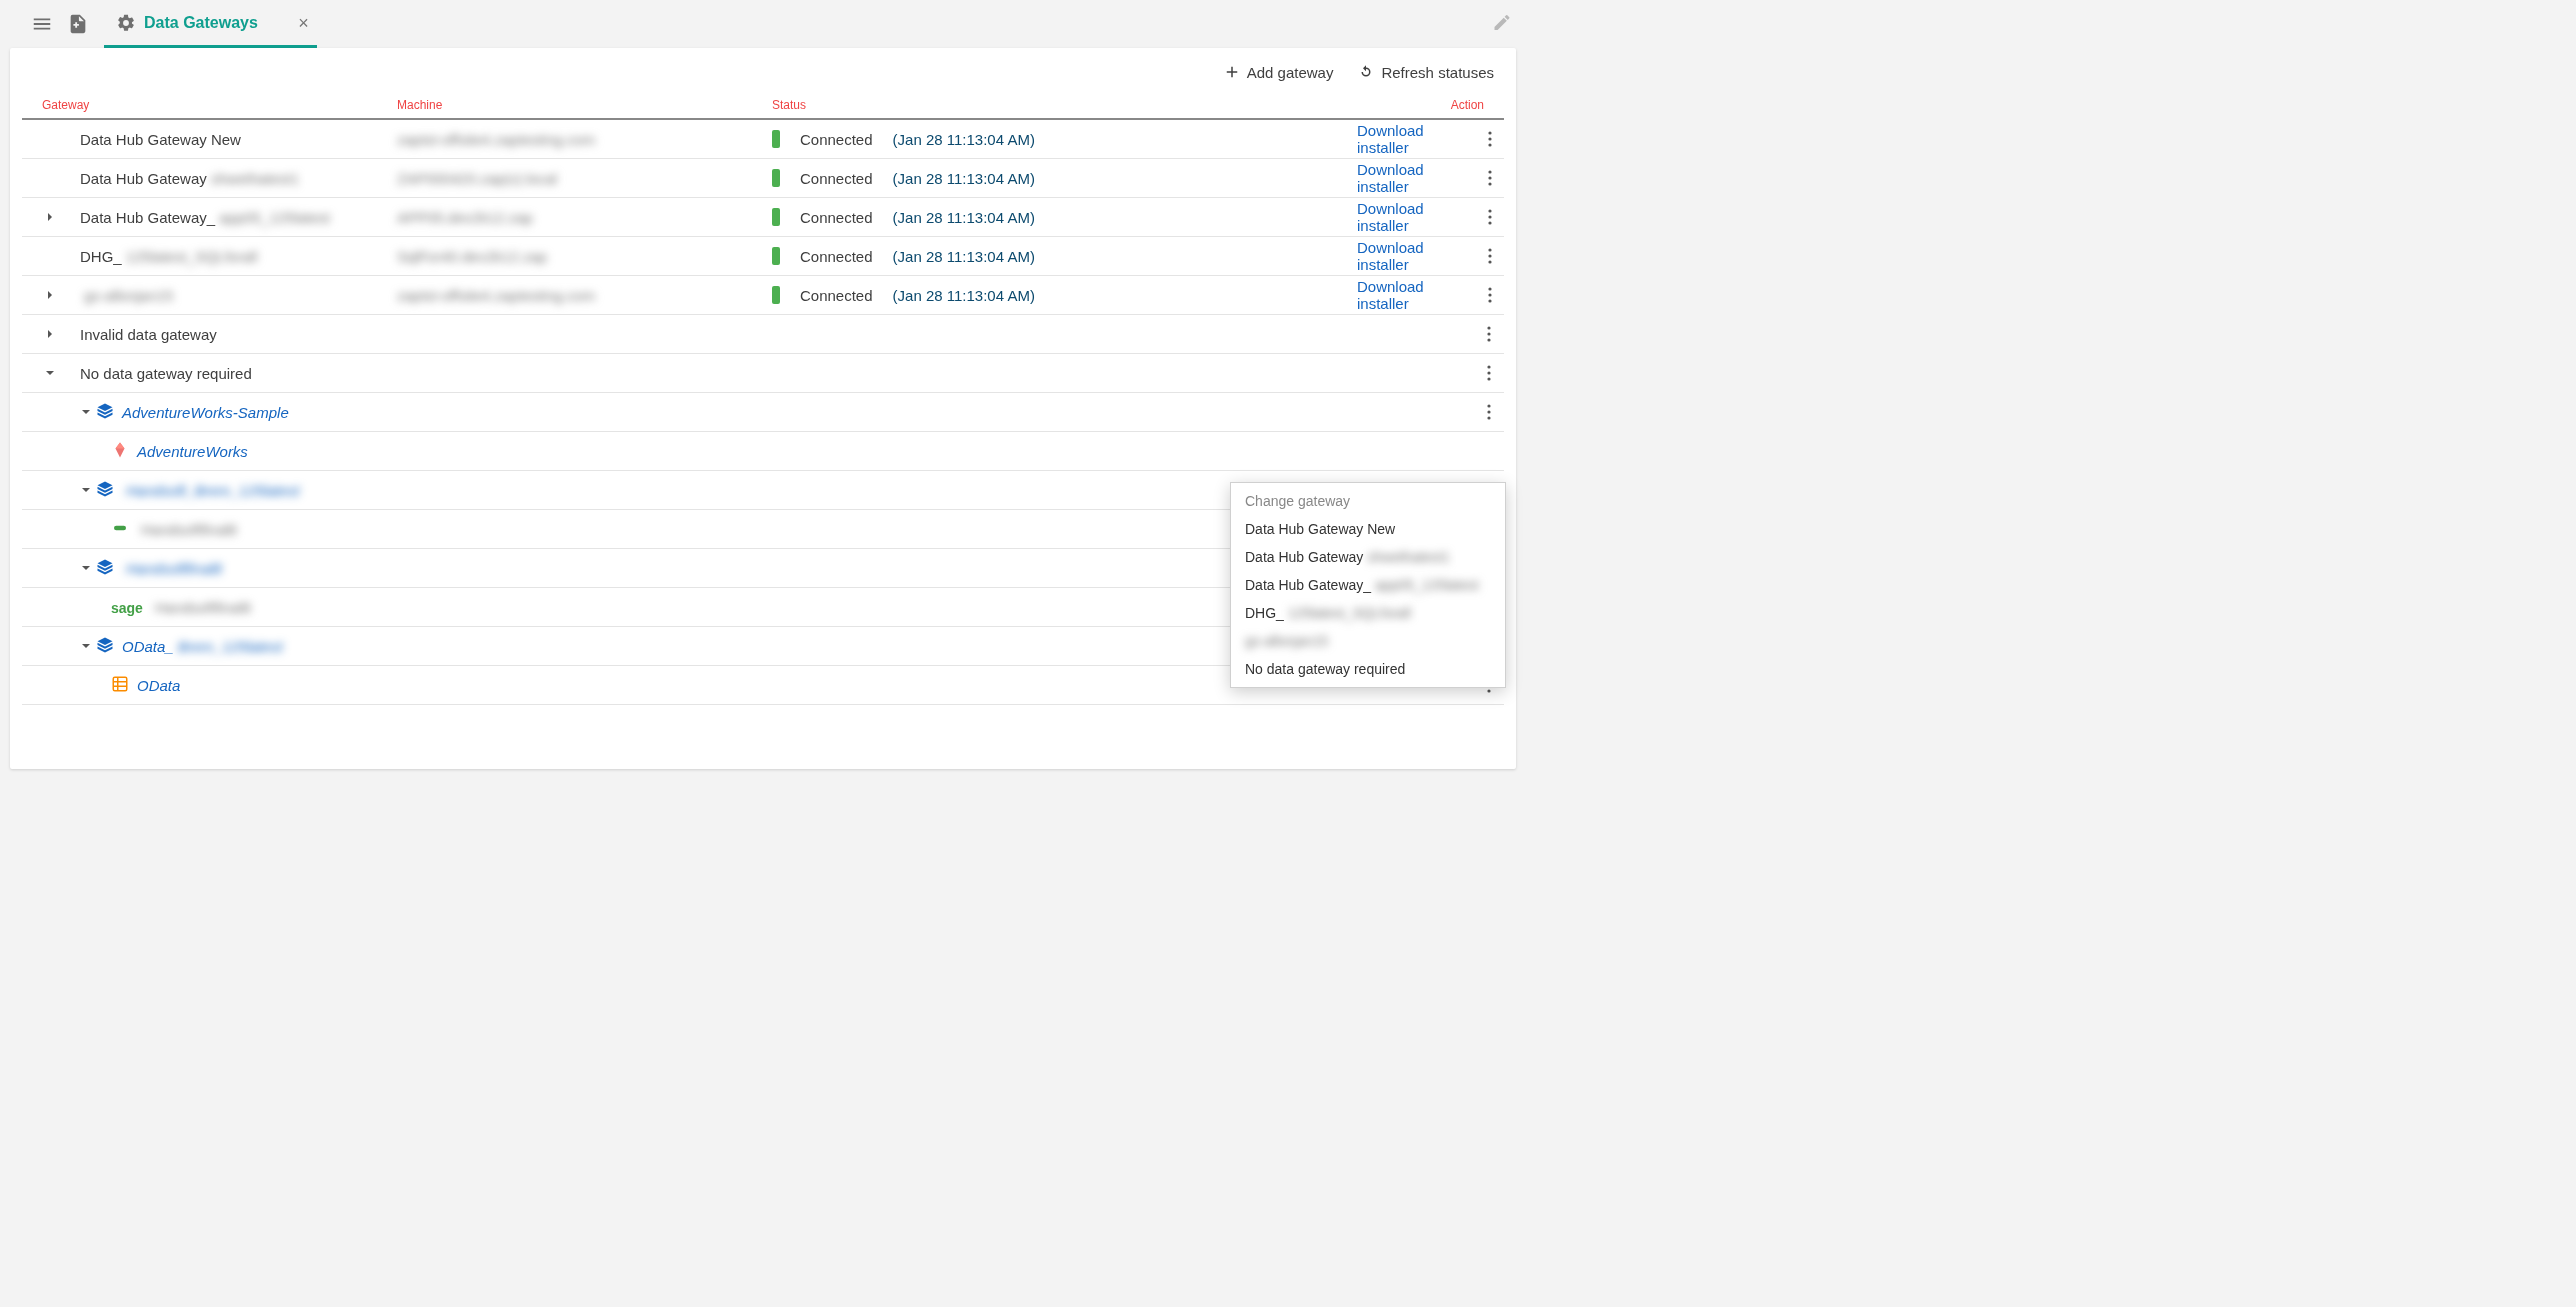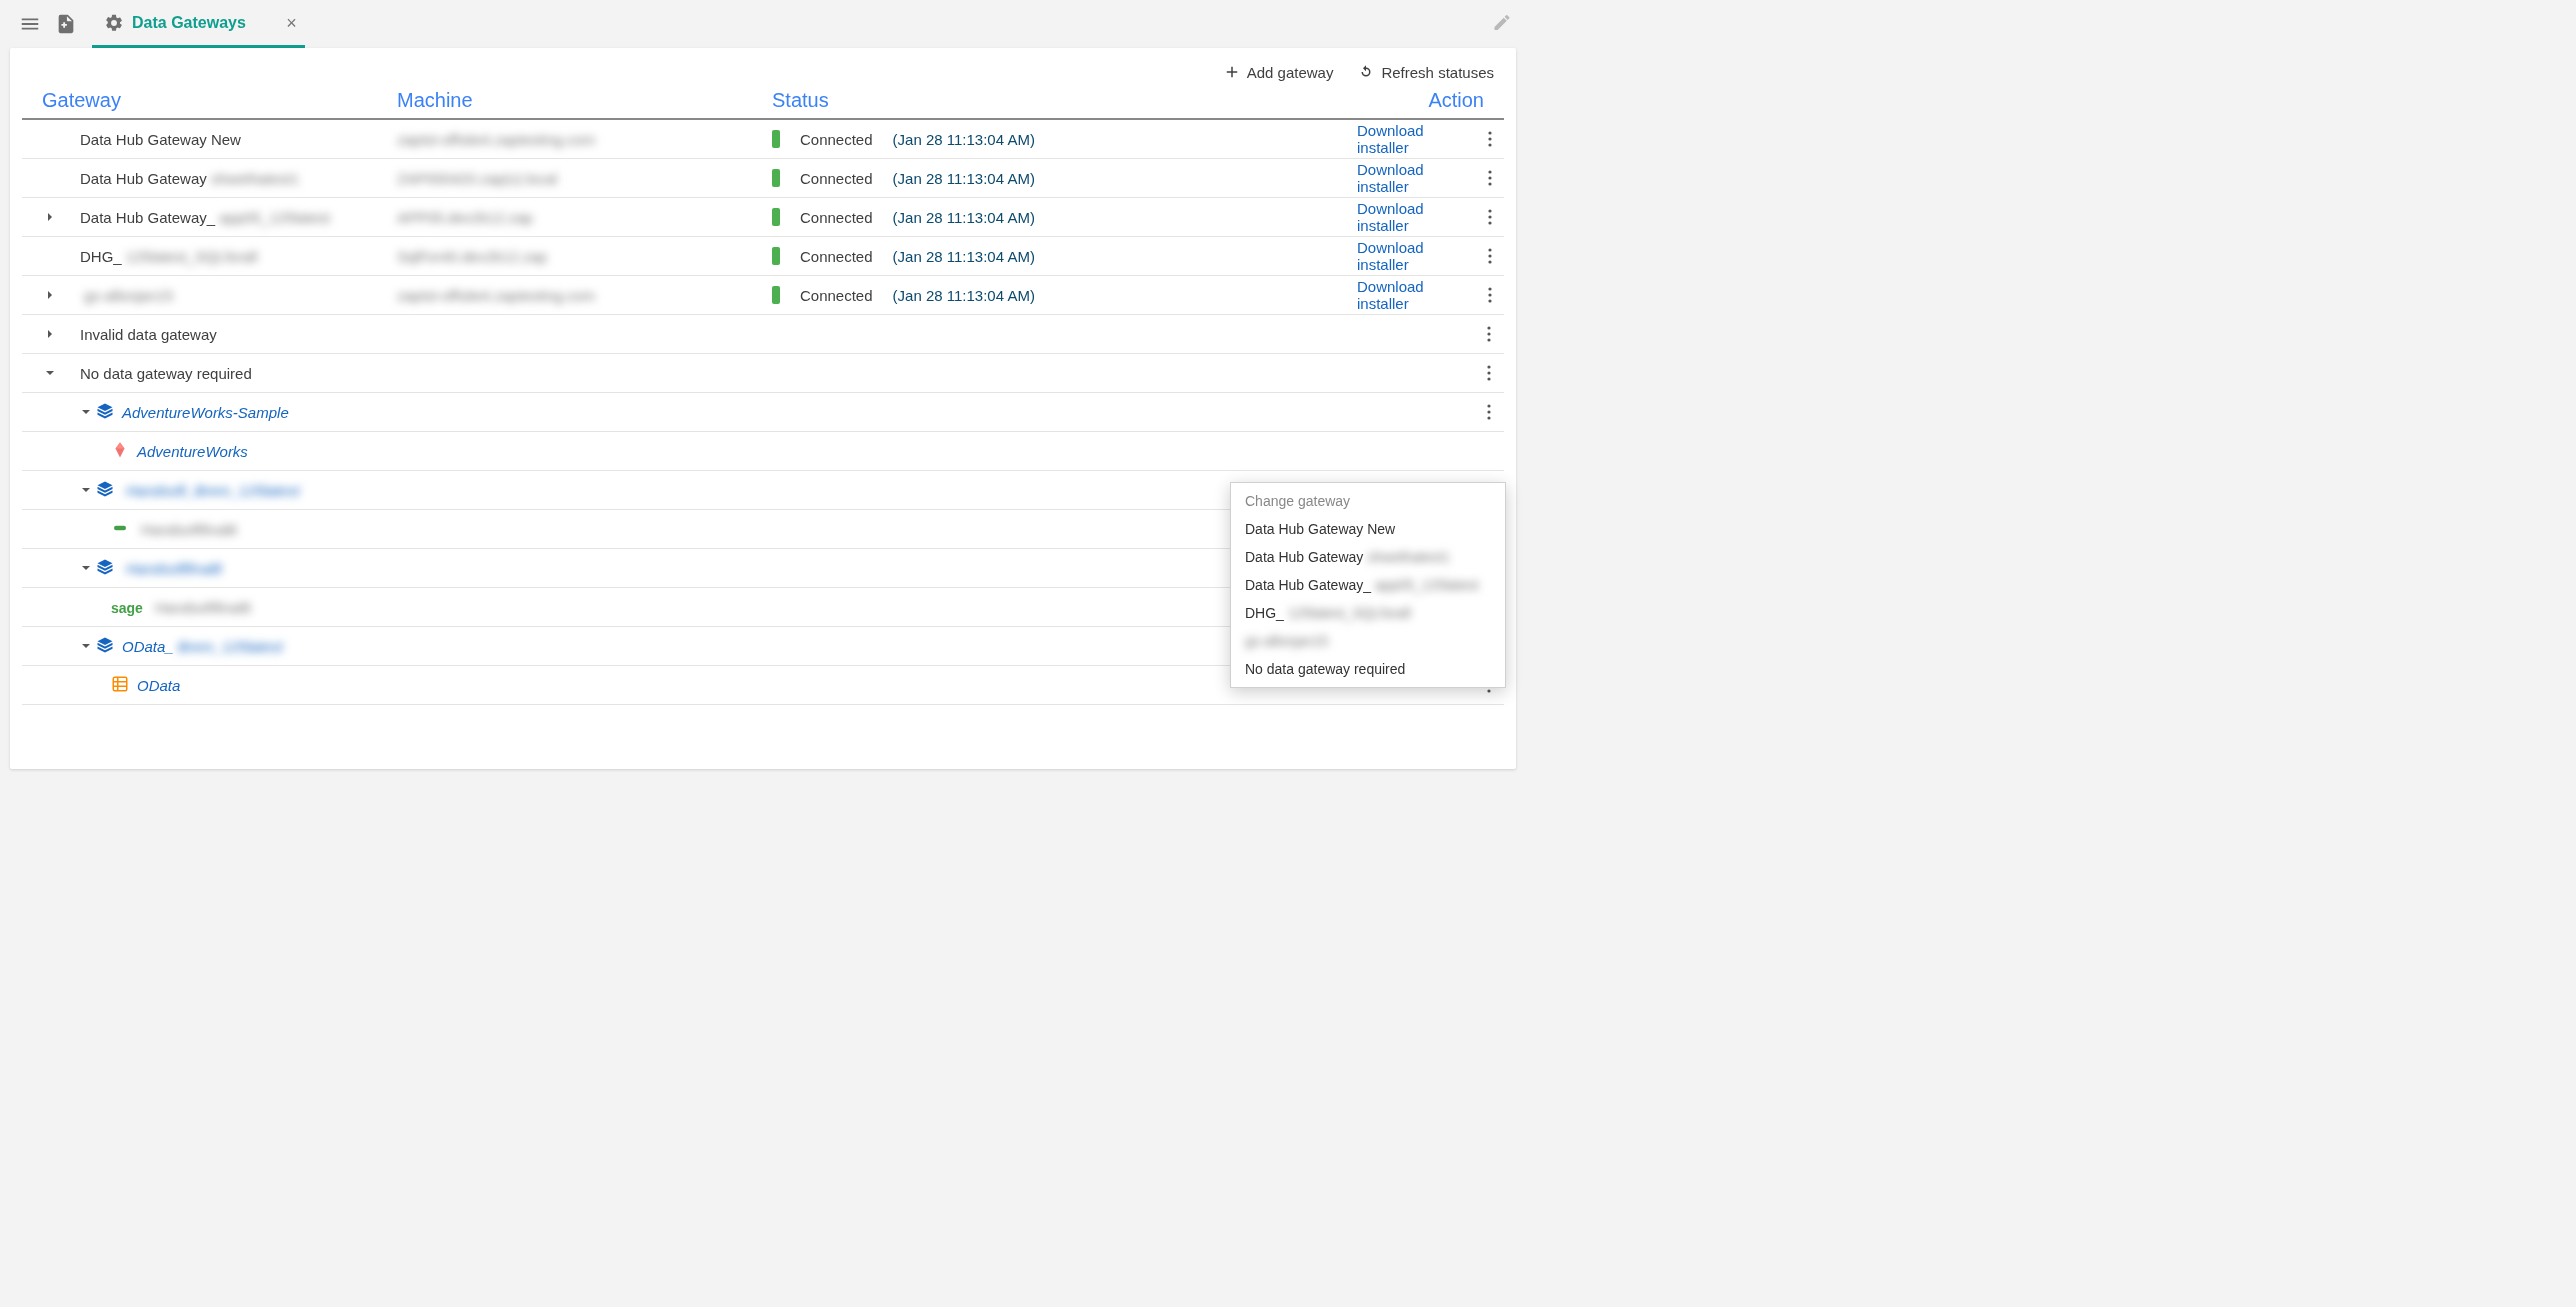--- a/index.html
+++ b/index.html
@@ -1,31 +1,31 @@
 <!DOCTYPE html>
 <html><head>
 <meta charset="utf-8">
 <style>
   * { box-sizing: border-box; margin: 0; padding: 0; }
   html, body { width: 100%; height: 100%; font-family: "Segoe UI", Arial, sans-serif; font-size: 15px; color: #3f3f3f; background: #f3f3f3; }
   .app { width: 1526px; height: 777px; display: flex; flex-direction: column; }
-  .topbar { height: 48px; display: flex; align-items: center; padding: 0 12px; position: relative; }
+  .topbar { height: 48px; display: flex; align-items: center; padding: 0 12px; position: relative; margin-left: 12px; }
   .topbar .icon-btn { width: 36px; height: 36px; display: flex; align-items: center; justify-content: center; cursor: pointer; }
   .topbar .icon-btn svg { fill: #6f6f6f; }
   .tab { display: flex; align-items: center; height: 48px; padding: 0 59px 0 12px; margin-left: 8px; border-bottom: 3px solid #0f9f8f; position: relative; }
   .tab svg.gear { fill: #6f6f6f; margin-right: 8px; }
   .tab .tab-label { color: #0f9f8f; font-weight: 600; font-size: 16px; }
   .tab .tab-close { position: absolute; right: 8px; top: 50%; transform: translateY(-50%); cursor: pointer; font-size: 18px; color: #777; }
   .topbar .pencil { position: absolute; right: 14px; top: 50%; transform: translateY(-50%); cursor: pointer; }
   .topbar .pencil svg { fill: #b9b9b9; }
   .panel { flex: 1; margin: 0 10px 8px 10px; background: #fff; border-radius: 2px; box-shadow: 0 1px 3px rgba(0,0,0,.15); display: flex; flex-direction: column; position: relative; }
   .toolbar { height: 42px; display: flex; align-items: center; justify-content: flex-end; padding: 10px 22px 4px 22px; gap: 24px; }
   .toolbar .tbtn { display: flex; align-items: center; gap: 6px; cursor: pointer; color: #3f3f3f; }
   .toolbar .tbtn svg { fill: #3f3f3f; }
-  .thead { display: flex; height: 30px; align-items: flex-end; padding: 0 0 6px 0; border-bottom: 2px solid #888; margin: 0 12px; font-size: 20px; color: #3b82f6; }
+  .thead { display: flex; height: 30px; align-items: flex-end; padding: 0 0 6px 0; border-bottom: 2px solid #888; margin: 0 12px; font-size: 12px; color: #ef4444; }
   .col-gateway { flex: 0 0 375px; padding-left: 20px; }
   .col-machine { flex: 0 0 375px; }
   .col-status  { flex: 1; }
   .col-action  { flex: 0 0 147px; text-align: right; padding-right: 20px; }
   .rows { flex: 1; overflow: auto; }
   .row { display: flex; align-items: center; height: 39px; border-bottom: 1px solid #e4e4e4; margin: 0 12px; font-size: 15px; }
   .cell { display: flex; align-items: center; }
   .c-gateway { flex: 0 0 375px; padding-left: 0; }
   .c-machine { flex: 0 0 375px; }
   .c-status  { flex: 1; }

